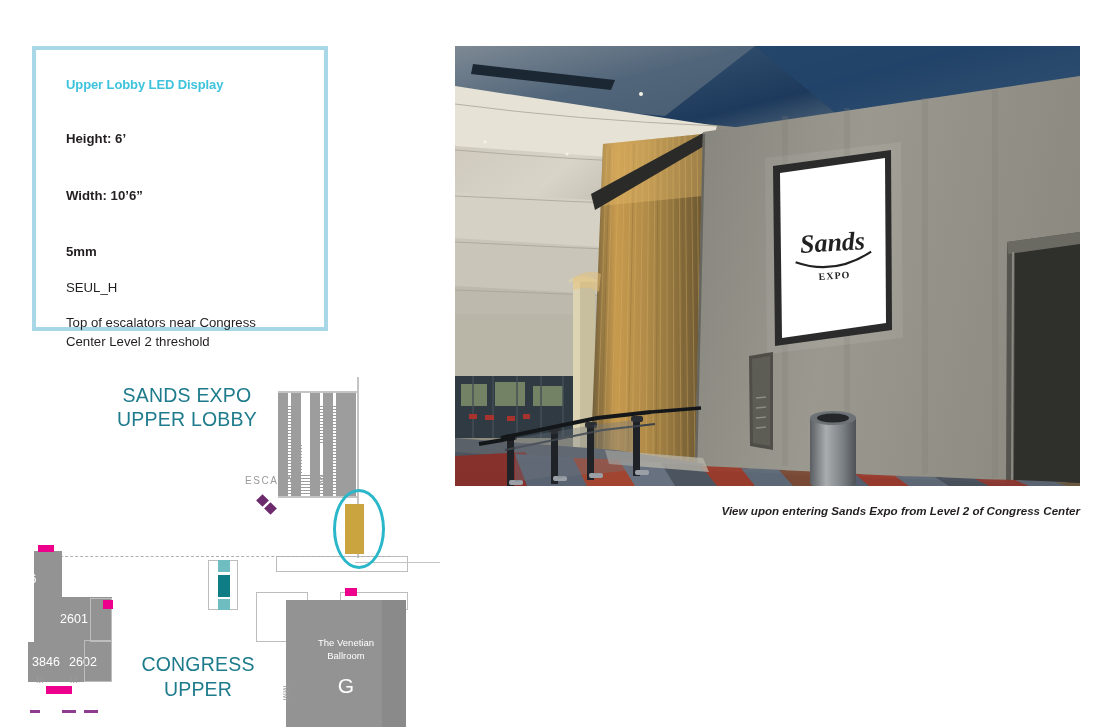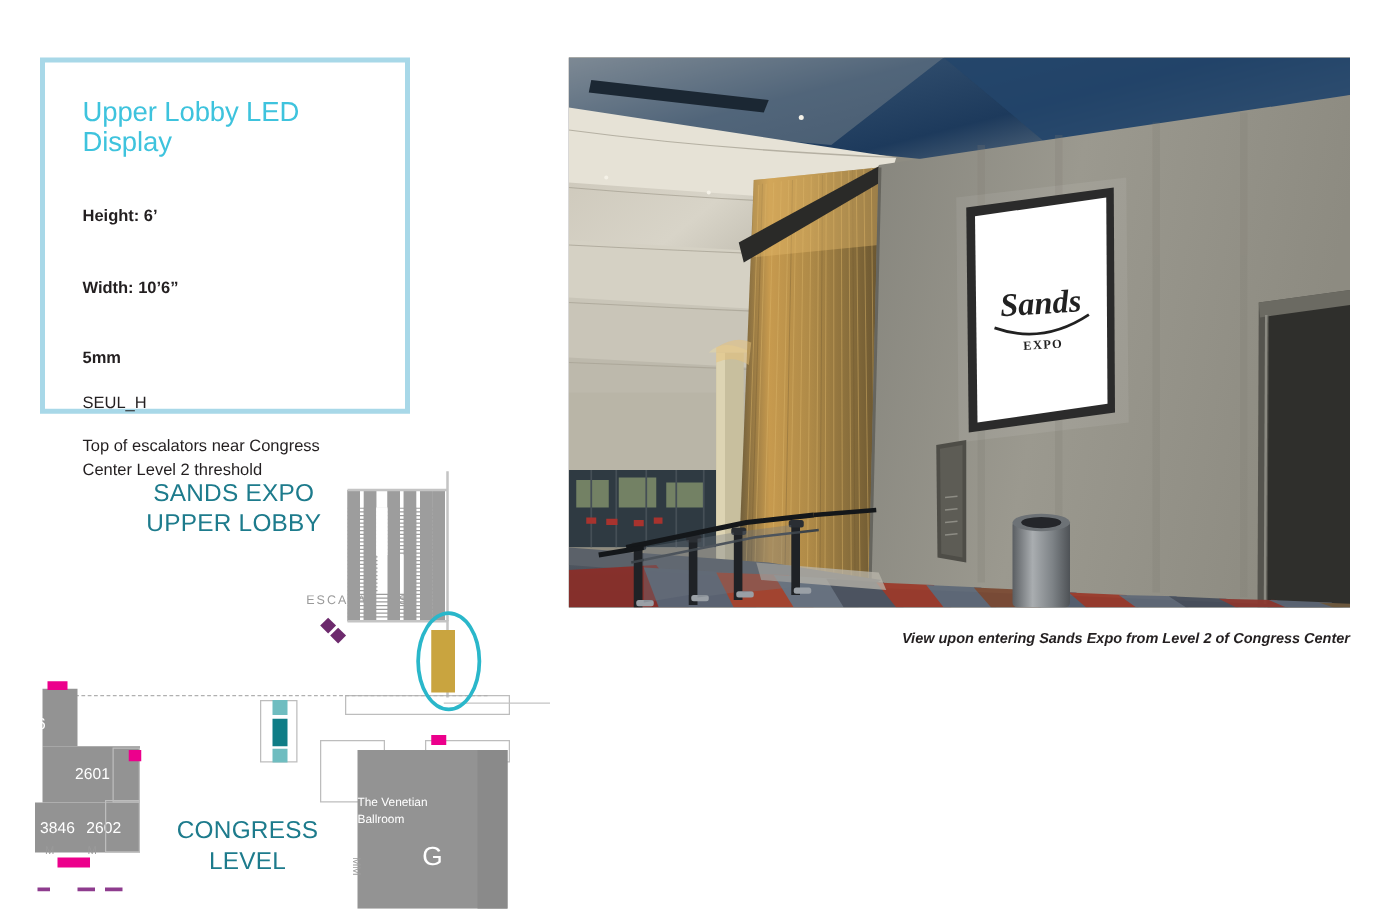--- a/index.html
+++ b/index.html
@@ -13,21 +13,21 @@
 
   
   #info-card{
     position:absolute;left:32px;top:46px;width:296px;height:285px;
     box-sizing:border-box;
     border:4px solid #a8d8e8;
     background:#ffffff;
   }
   #info-inner{padding:28px 26px 0 30px;}
   #info-title{
-    font-size:22px;font-weight:normal;color:#3ec3dd;
+    font-size:13px;font-weight:bold;color:#3ec3dd;
     letter-spacing:-0.1px;margin:0 0 22px 0;line-height:1.1;
   }
   .spec-line{font-size:13.2px;font-weight:bold;color:#231f20;line-height:18.5px;margin-top:38px;}
   .lbl{font-size:13.2px;font-weight:bold;color:#231f20;line-height:18.5px;}
   .val{font-size:13.2px;font-weight:normal;color:#231f20;line-height:18.5px;}
   .spec-gap{height:17px;}
 
   
   #map{
     position:absolute;left:0;top:360px;width:440px;height:367px;
@@ -90,21 +90,21 @@
   .pink-dash{position:absolute;height:2.5px;background:#8e3c8e;}
 
   
   .teal-lt{position:absolute;background:#6fbdc0;}
   .teal-dk{position:absolute;background:#0f7d86;}
 
   
   #ballroom{position:absolute;left:286px;top:600px;width:120px;height:127px;background:#939393;}
   #ballroom-shade{position:absolute;left:382px;top:600px;width:24px;height:127px;background:#8a8a8a;}
   #ballroom-name{
-    position:absolute;left:286px;top:637px;width:120px;text-align:left;
+    position:absolute;left:286px;top:637px;width:120px;text-align:center;
     color:#ffffff;font-size:9.5px;line-height:12.5px;
   }
   #ballroom-letter{
     position:absolute;left:286px;top:674px;width:120px;text-align:center;
     color:#ffffff;font-size:21px;font-weight:normal;
   }
   .door-m{position:absolute;color:#9a9a9a;font-size:9px;}
 
   
   #photo{
@@ -465,21 +465,21 @@
 <div class="door-m" style="left:36px;top:675px;">M</div>
 <div class="door-m" style="left:70px;top:675px;">M</div>
 
 <div class="room-outline" style="left:208px;top:560px;width:30px;height:50px;"></div>
 <div class="teal-lt" style="left:218px;top:560px;width:12px;height:12px;"></div>
 <div class="teal-dk" style="left:218px;top:575px;width:12px;height:22px;"></div>
 <div class="teal-lt" style="left:218px;top:599px;width:12px;height:11px;"></div>
 
 <div id="cc-title" style="position:absolute;left:128px;top:625px;width:140px;margin-top:27px;">
   <div>CONGRESS</div>
-  <div>LEVEL</div>
+  <div>UPPER</div>
 </div>
 
 <div class="room-outline" style="left:256px;top:592px;width:52px;height:50px;"></div>
 <div class="room-outline" style="left:340px;top:592px;width:68px;height:18px;"></div>
 <div class="door-m" style="left:330px;top:601px;">M</div>
 <div class="pink" style="left:345px;top:588px;width:12px;height:8px;"></div>
 <div id="ballroom"></div>
 <div id="ballroom-shade"></div>
 <div id="ballroom-name">
   <div>The Venetian</div>

